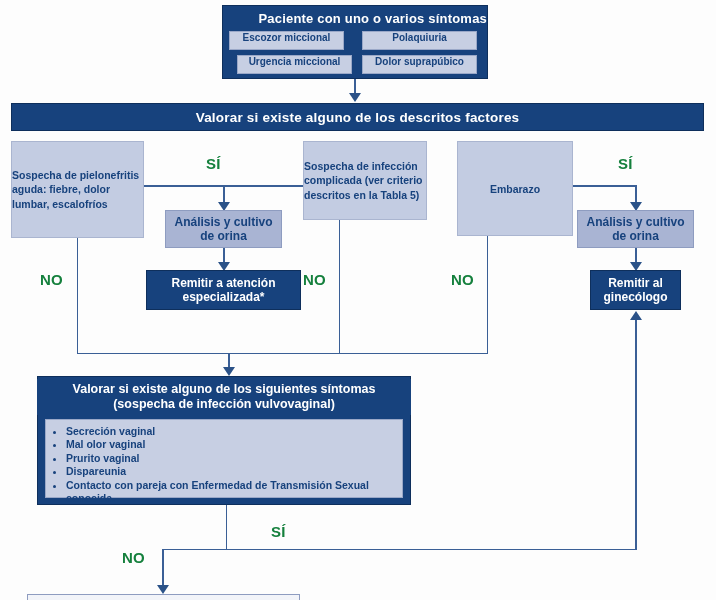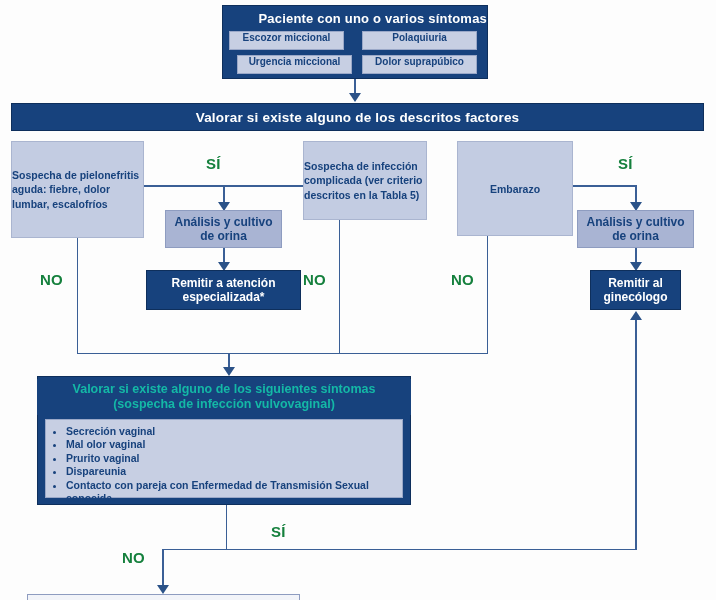--- a/index.html
+++ b/index.html
@@ -67,21 +67,21 @@
     position:absolute;
     color:#15803d;
     font-weight:bold;
     font-size:15px;
     letter-spacing:.2px;
     white-space:nowrap;
   }
   
   .vv-header{
     position:absolute;box-sizing:border-box;
-    background:#17427d;color:#14b8a6;font-weight:bold;
+    background:#17427d;color:#ffffff;font-weight:bold;
     display:flex;align-items:center;justify-content:center;
     text-align:center;font-size:12.5px;line-height:15px;
   }
   .vv-outer{
     position:absolute;box-sizing:border-box;
     background:#17427d;border:1px solid #0e2f5c;
   }
   .vv-list{
     position:absolute;box-sizing:border-box;
     background:#c7cfe3;border:1px solid #9aa8c8;

